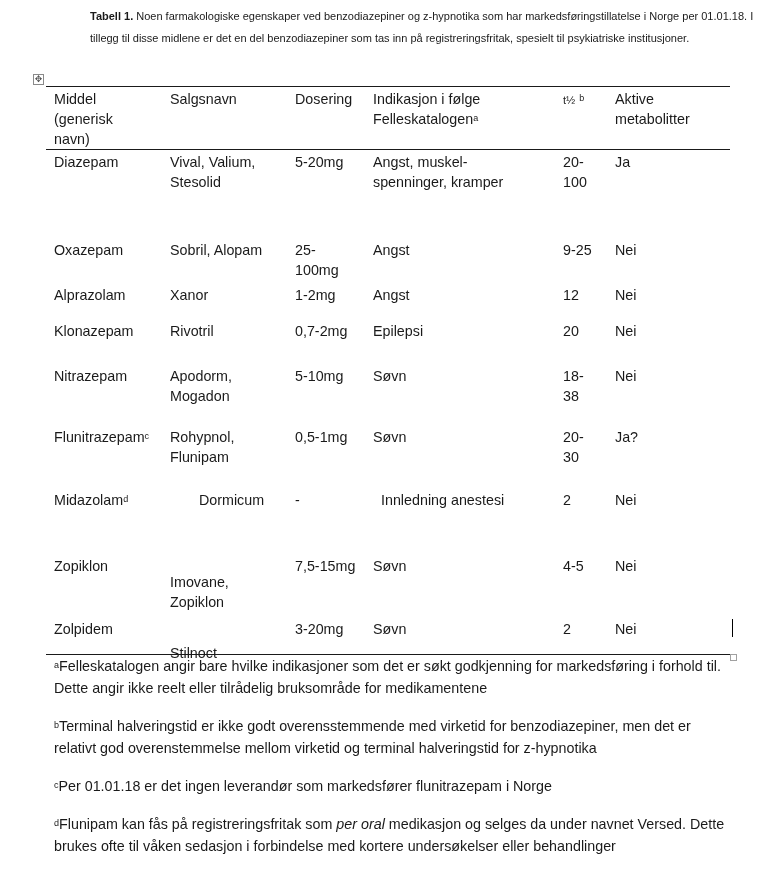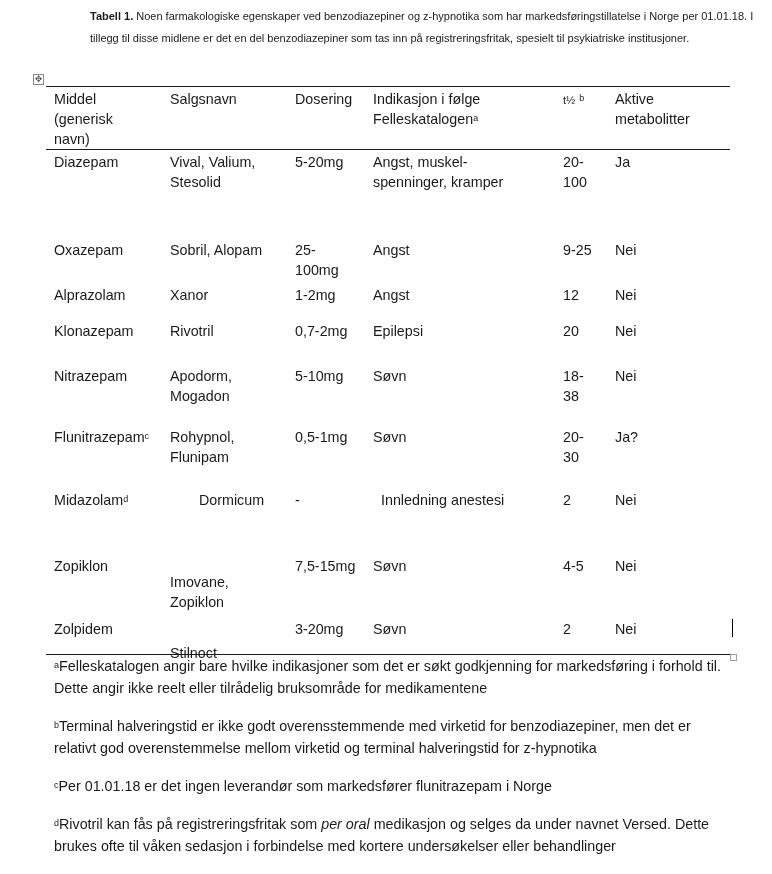--- a/index.html
+++ b/index.html
@@ -244,13 +244,13 @@
     </div>
   </div>
 
 <div class="hr" style="top:654px; width:684px;"></div>
 <div class="cursor"></div>
 <div class="resize-handle"></div>
 
 <div class="note" style="top:655px;"><sup class="fn">a</sup><span>Felleskatalogen angir bare hvilke indikasjoner som det er søkt godkjenning for markedsføring i forhold til. Dette angir ikke reelt eller tilrådelig bruksområde for medikamentene</span></div>
 <div class="note" style="top:715px;"><sup class="fn">b</sup><span>Terminal halveringstid er ikke godt overensstemmende med virketid for benzodiazepiner, men det er relativt god overenstemmelse mellom virketid og terminal halveringstid for z-hypnotika</span></div>
 <div class="note" style="top:775px;"><sup class="fn">c</sup><span>Per 01.01.18 er det ingen leverandør som markedsfører flunitrazepam i Norge</span></div>
-<div class="note" style="top:813px;"><sup class="fn">d</sup><span>Rivotril kan fås på registreringsfritak som </span><i>per oral</i><span> medikasjon og selges da under navnet Versed. Dette brukes ofte til våken sedasjon i forbindelse med kortere undersøkelser eller behandlinger</span></div>
+<div class="note" style="top:813px;"><sup class="fn">d</sup><span>Flunipam kan fås på registreringsfritak som </span><i>per oral</i><span> medikasjon og selges da under navnet Versed. Dette brukes ofte til våken sedasjon i forbindelse med kortere undersøkelser eller behandlinger</span></div>
 
 </body></html>

